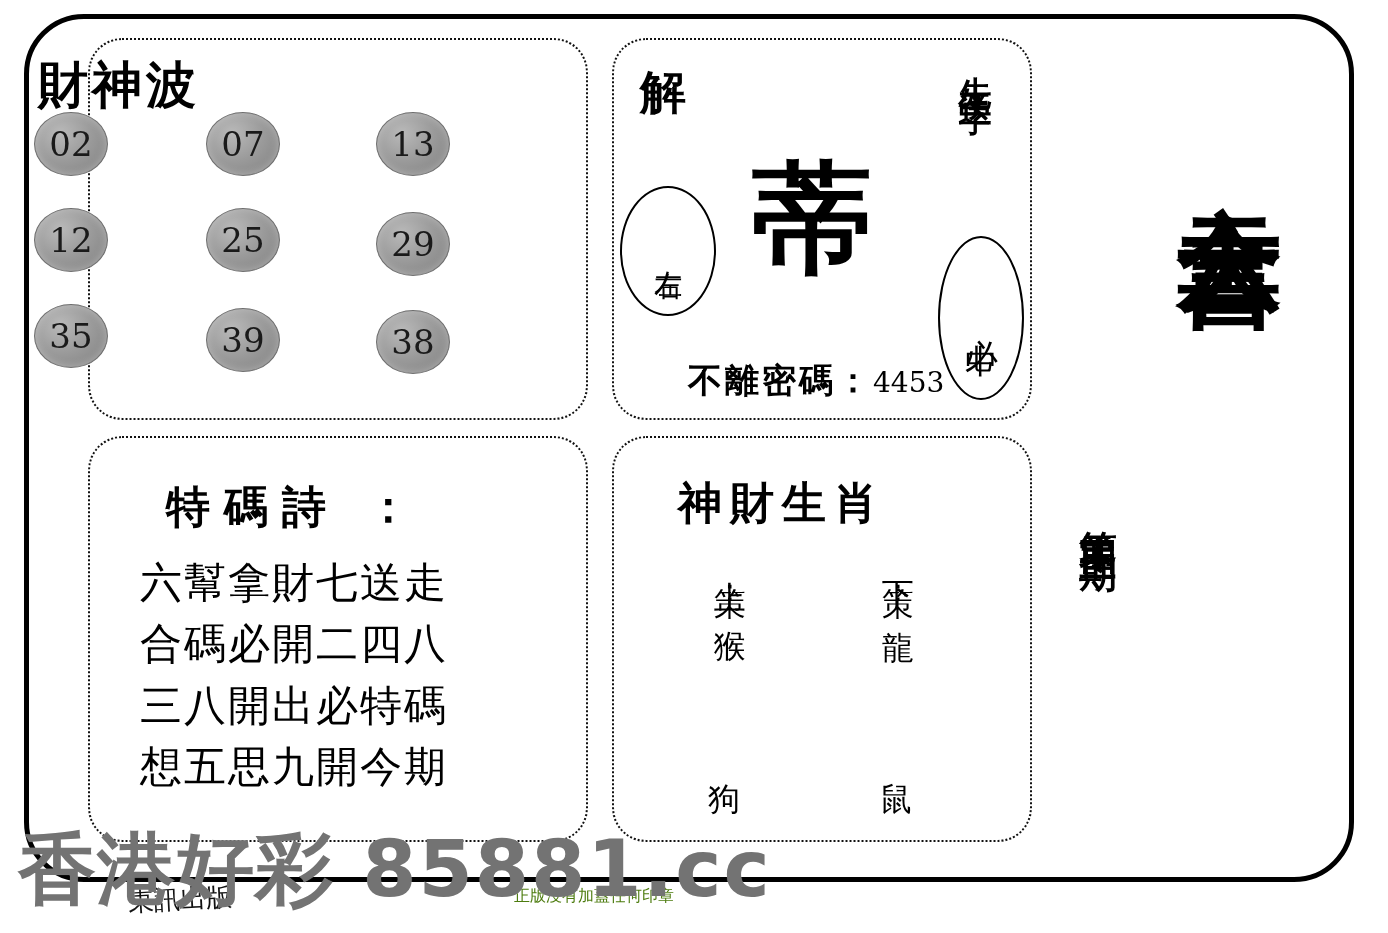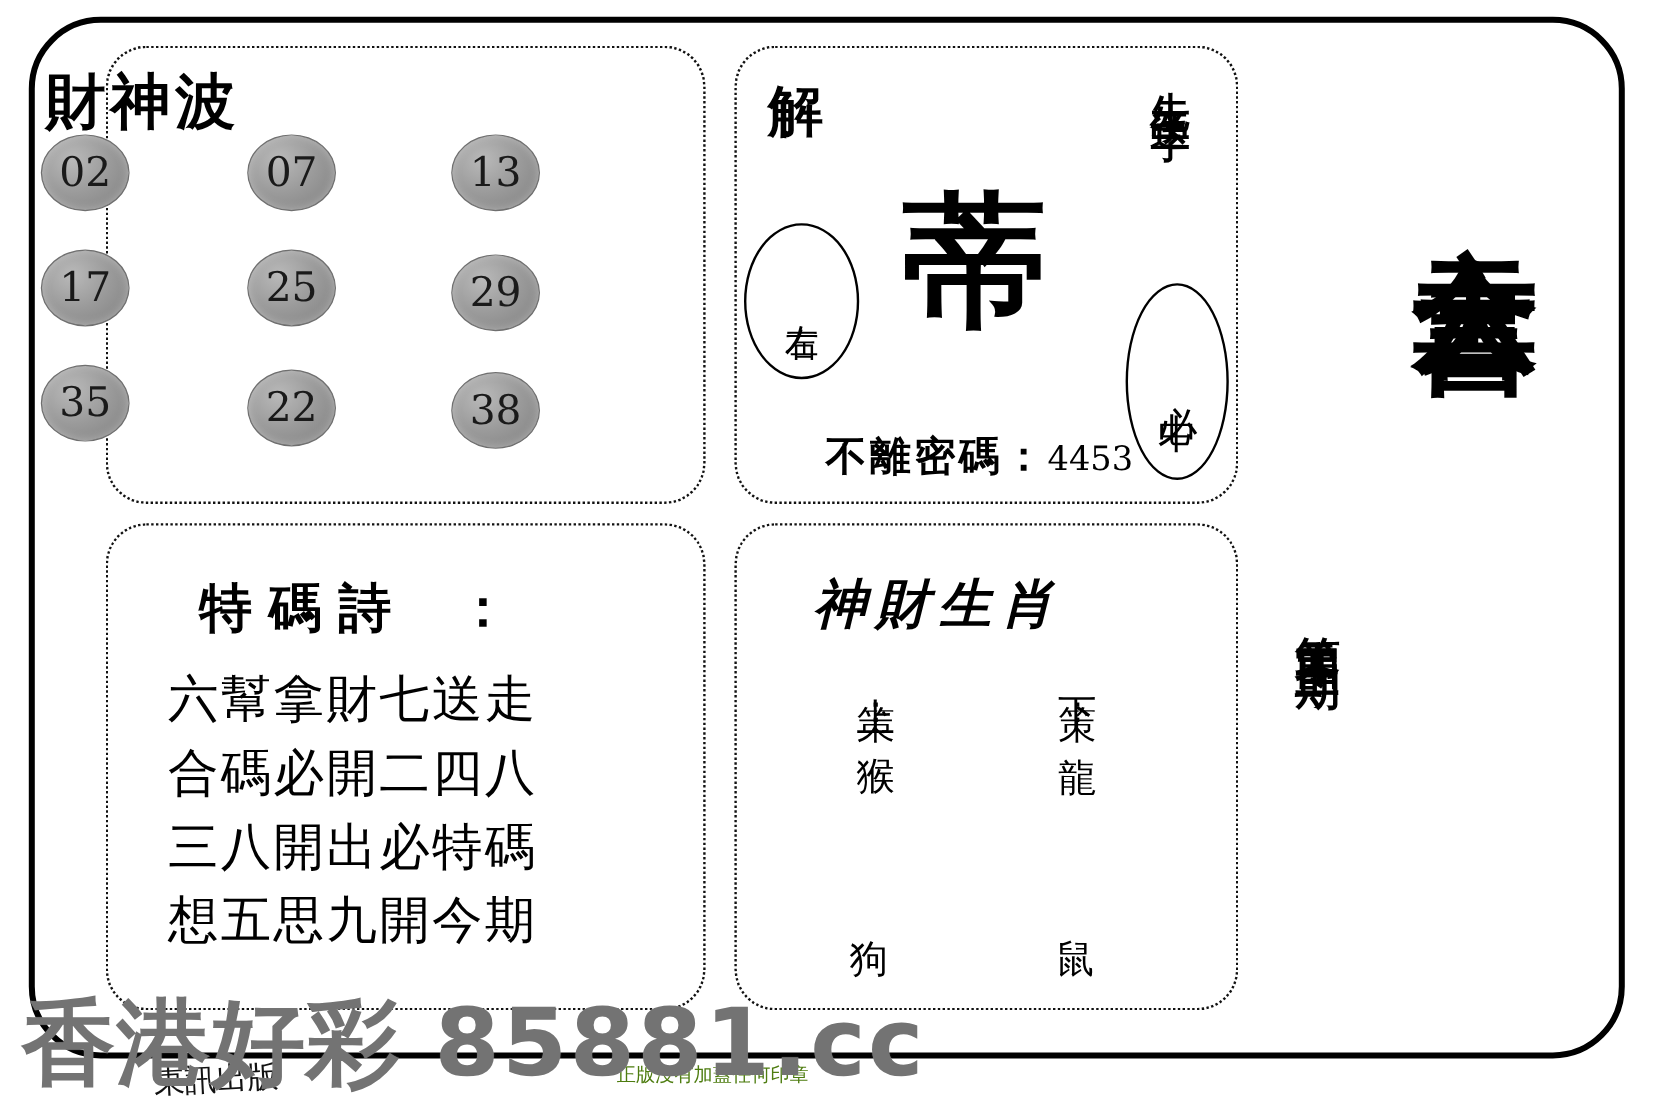--- a/index.html
+++ b/index.html
@@ -167,21 +167,21 @@
   }
 
   
   .temashi-title {
     position: absolute;
     left: 166px;
     top: 478px;
     font-size: 44px;
     font-weight: bold;
     letter-spacing: 14px;
-    font-family: Liberation Mono, monospace;
+    font-family: Liberation Sans, sans-serif;
   }
   .poem {
     position: absolute;
     left: 140px;
     top: 552px;
     width: 420px;
   }
   .poem-line {
     font-size: 42px;
     letter-spacing: 2px;
@@ -191,21 +191,20 @@
 
   
   .shengxiao-title {
     position: absolute;
     left: 678px;
     top: 474px;
     font-size: 44px;
     font-weight: bold;
     letter-spacing: 8px;
     font-family: "DejaVu Serif", serif;
-    font-style: italic;
   }
   .zodiac-col {
     position: absolute;
     writing-mode: vertical-rl;
     text-orientation: upright;
     font-size: 32px;
     letter-spacing: 6px;
     line-height: 1.1;
     font-family: "DejaVu Serif", serif;
   }
@@ -285,25 +284,25 @@
 <body>
 
 <div class="outer-frame"></div>
 
 <div class="panel panel-top-left"></div>
 <div class="caishenbo-title">財神波</div>
 <div class="ball-grid">
   <div class="ball r0 c0">02</div>
   <div class="ball r0 c1">07</div>
   <div class="ball r0 c2">13</div>
-  <div class="ball r1 c0">17</div>
+  <div class="ball r1 c0">12</div>
   <div class="ball r1 c1">25</div>
   <div class="ball r1 c2">29</div>
   <div class="ball r2 c0">35</div>
-  <div class="ball r2 c1">22</div>
+  <div class="ball r2 c1">39</div>
   <div class="ball r2 c2">38</div>
 </div>
 
 <div class="panel panel-top-right"></div>
 <div class="jie-char">解</div>
 <div class="zuoyou-oval">
   <span class="vtext">左右</span>
 </div>
 <div class="big-char">蒂</div>
 <div class="xiansheng-col">先生送字</div>

